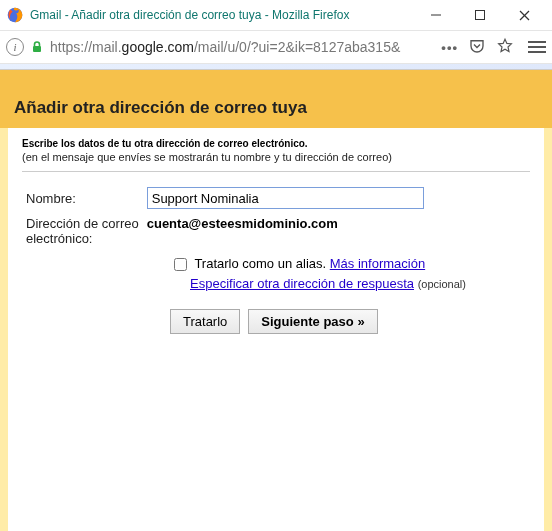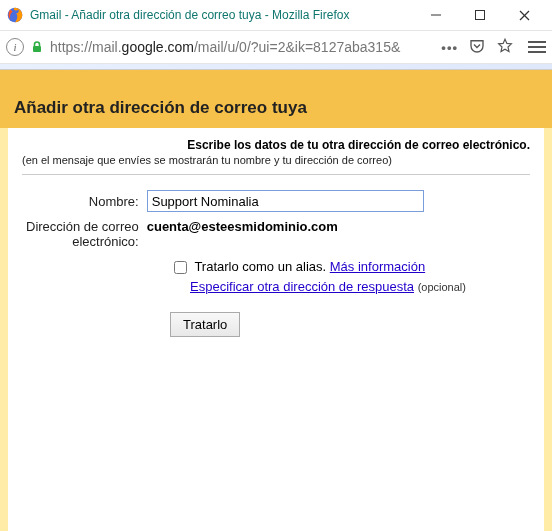--- a/index.html
+++ b/index.html
@@ -104,44 +104,42 @@
     padding: 0 8px 8px 8px;
     height: 461px;
   }
   .content {
     background: #fff;
     padding: 10px 14px 14px 14px;
     height: 100%;
   }
   .instr-title {
     font-weight: bold;
-    font-size: 12px;
+    font-size: 10px;
     margin: 0;
-    text-align: right;
   }
   .instr-sub {
     font-size: 11px;
     color: #222;
     margin: 2px 0 8px 0;
   }
   .hr {
     border: none;
     border-top: 1px solid #ccc;
     margin: 6px 0 12px 0;
   }
   table.form {
     border-collapse: collapse;
   }
   table.form td {
     padding: 3px 4px;
     vertical-align: middle;
     font-size: 13px;
   }
   td.lab {
-    text-align: right;
     color: #222;
     white-space: nowrap;
   }
   .text-input {
     width: 277px;
     height: 22px;
     border: 1px solid #7a9edb;
     padding: 2px 4px;
     font-size: 13px;
     font-family: Arial, sans-serif;
@@ -281,15 +279,16 @@
       <a class="link">Más información</a>
     </div>
 
     <div class="reply-row">
       <a class="link">Especificar otra dirección de respuesta</a>
       <span class="opt">(opcional)</span>
     </div>
 
     <div class="btnrow">
       <button class="btn">Tratarlo</button>
+      <button class="btn primary">Siguiente paso »</button>
     </div>
   </div>
 </div>
 
 </body></html>

